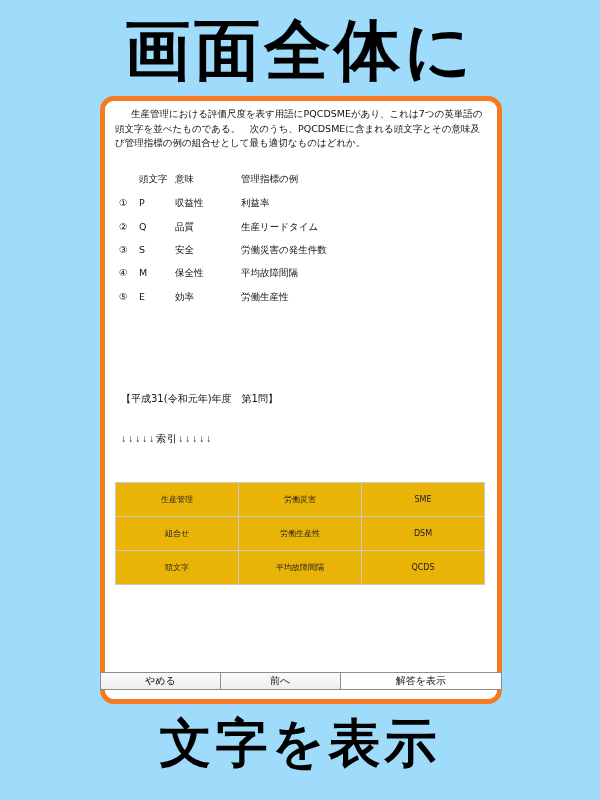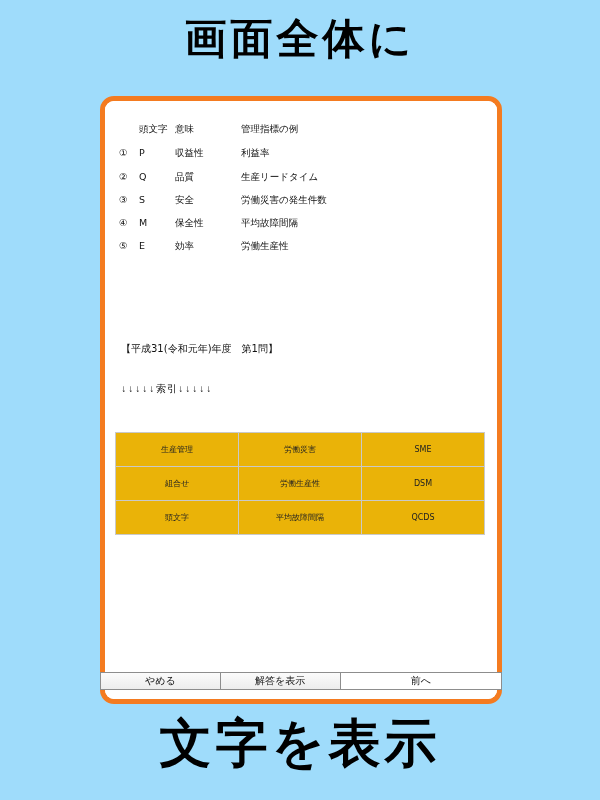--- a/index.html
+++ b/index.html
@@ -23,21 +23,21 @@
     text-align: center;
     font-family: "DejaVu Sans", sans-serif;
     font-weight: 700;
     color: #000;
     letter-spacing: 4px;
     line-height: 1;
     white-space: nowrap;
   }
   .caption-top {
     top: 18px;
-    font-size: 42px;
+    font-size: 66px;
   }
   .caption-bottom {
     top: 706px;
     font-size: 52px;
     margin-top: 11px;
   }
 
   
   .device {
     position: absolute;
@@ -169,20 +169,23 @@
   }
 </style>
 </head>
 <body>
 
 <div class="caption caption-top">画面全体に</div>
 
 <div class="device">
   <div class="page-scroll">
 
+    <div class="qtext">
+      <p class="indent">生産管理における評価尺度を表す用語にPQCDSMEがあり、これは7つの英単語の頭文字を並べたものである。　次のうち、PQCDSMEに含まれる頭文字とその意味及び管理指標の例の組合せとして最も適切なものはどれか。</p>
+    </div>
 
     <table class="opts">
       <tbody>
           <tr class="hdr">
         <td class="c-num"></td>
         <td class="c-letter">頭文字</td>
         <td class="c-mean">意味</td>
         <td class="c-ex">管理指標の例</td>
       </tr>
       <tr>
@@ -240,17 +243,17 @@
         <td>QCDS</td>
       </tr>
     </tbody>
       </table>
 
   </div>
 </div>
 
 <div class="btnbar">
   <div class="btn">やめる</div>
+  <div class="btn">前へ</div>
   <div class="btn">解答を表示</div>
-  <div class="btn">前へ</div>
 </div>
 
 <div class="caption caption-bottom">文字を表示</div>
 
 </body></html>

